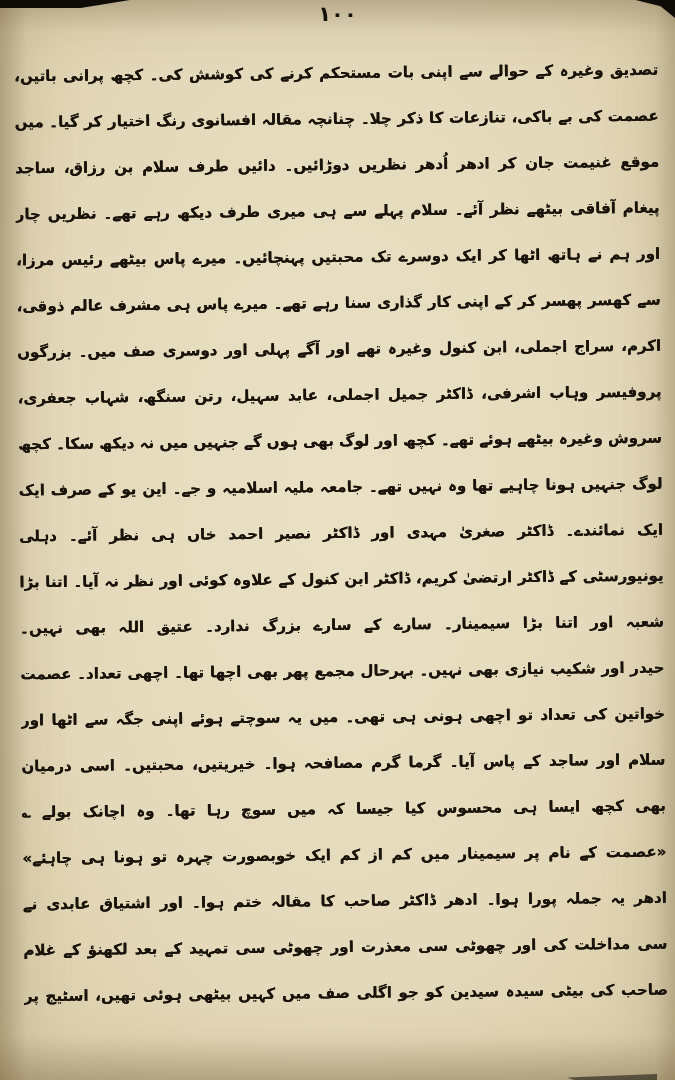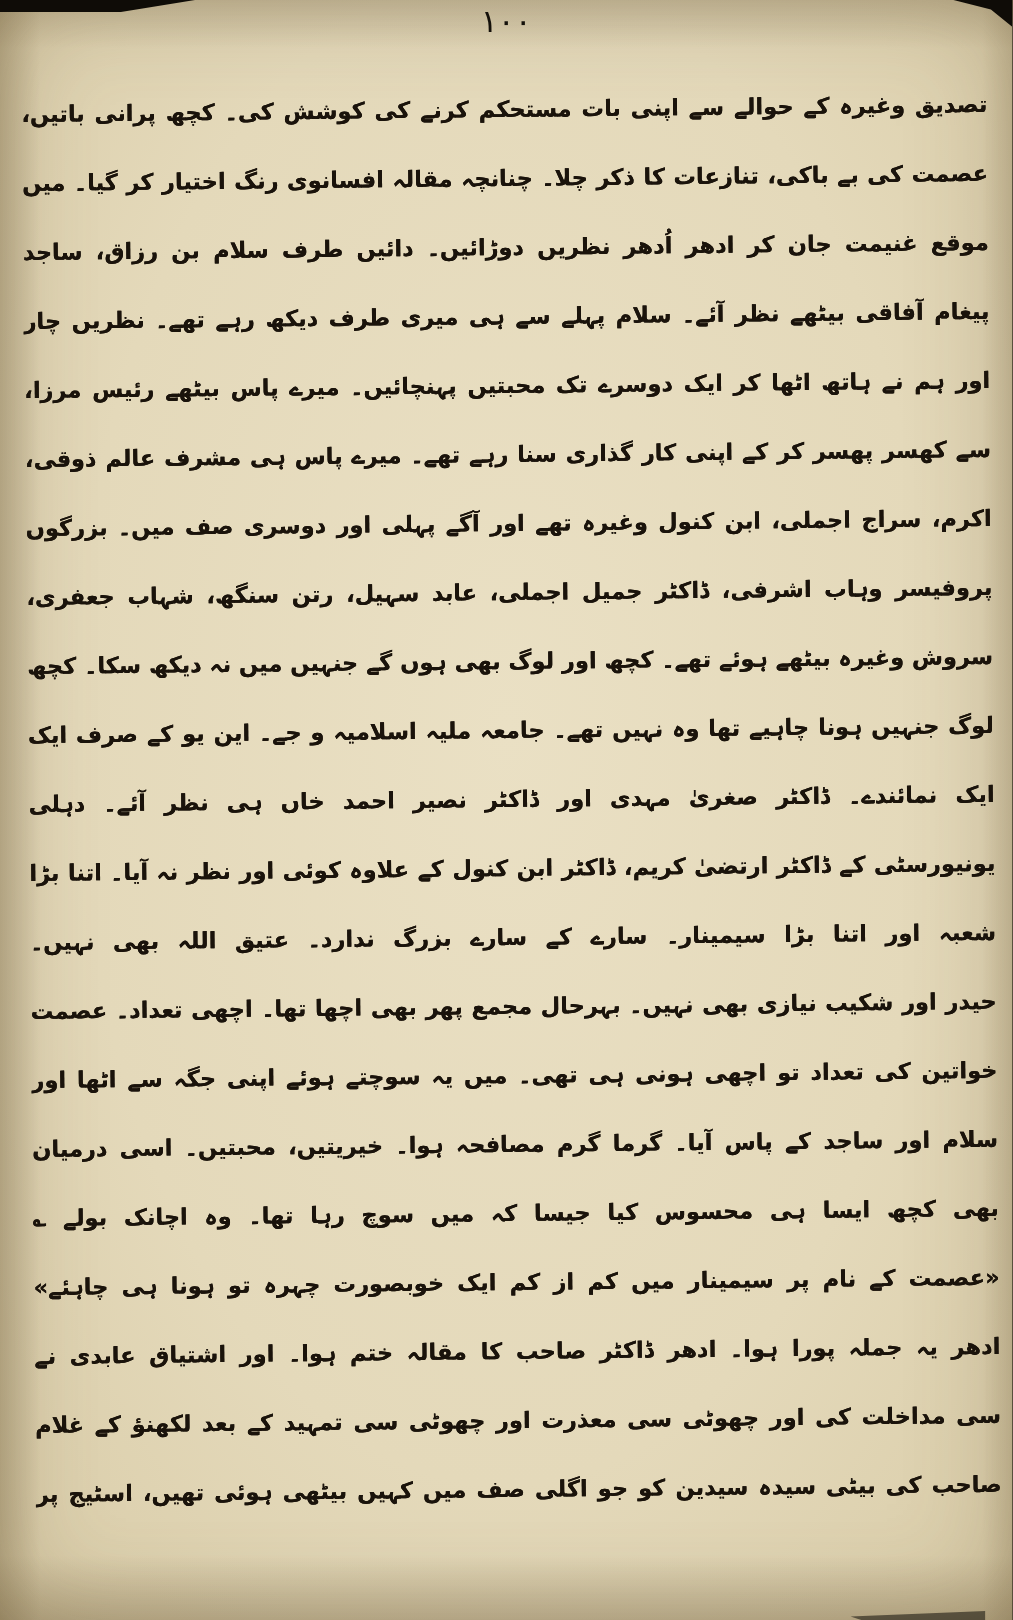--- a/index.html
+++ b/index.html
@@ -44,21 +44,21 @@
     opacity: 0.55;
     clip-path: polygon(0 60%, 100% 0, 100% 100%, 8% 100%);
   }
   .page-number {
     position: absolute;
     top: 2px;
     left: 0;
     width: 100%;
     text-align: center;
     font-size: 21px;
-    font-weight: normal;
+    font-weight: bold;
     letter-spacing: 2px;
     color: #14100a;
     z-index: 2;
   }
   .text-block {
     position: absolute;
     top: 50px;
     left: 14px;
     right: 17px;
     direction: rtl;

